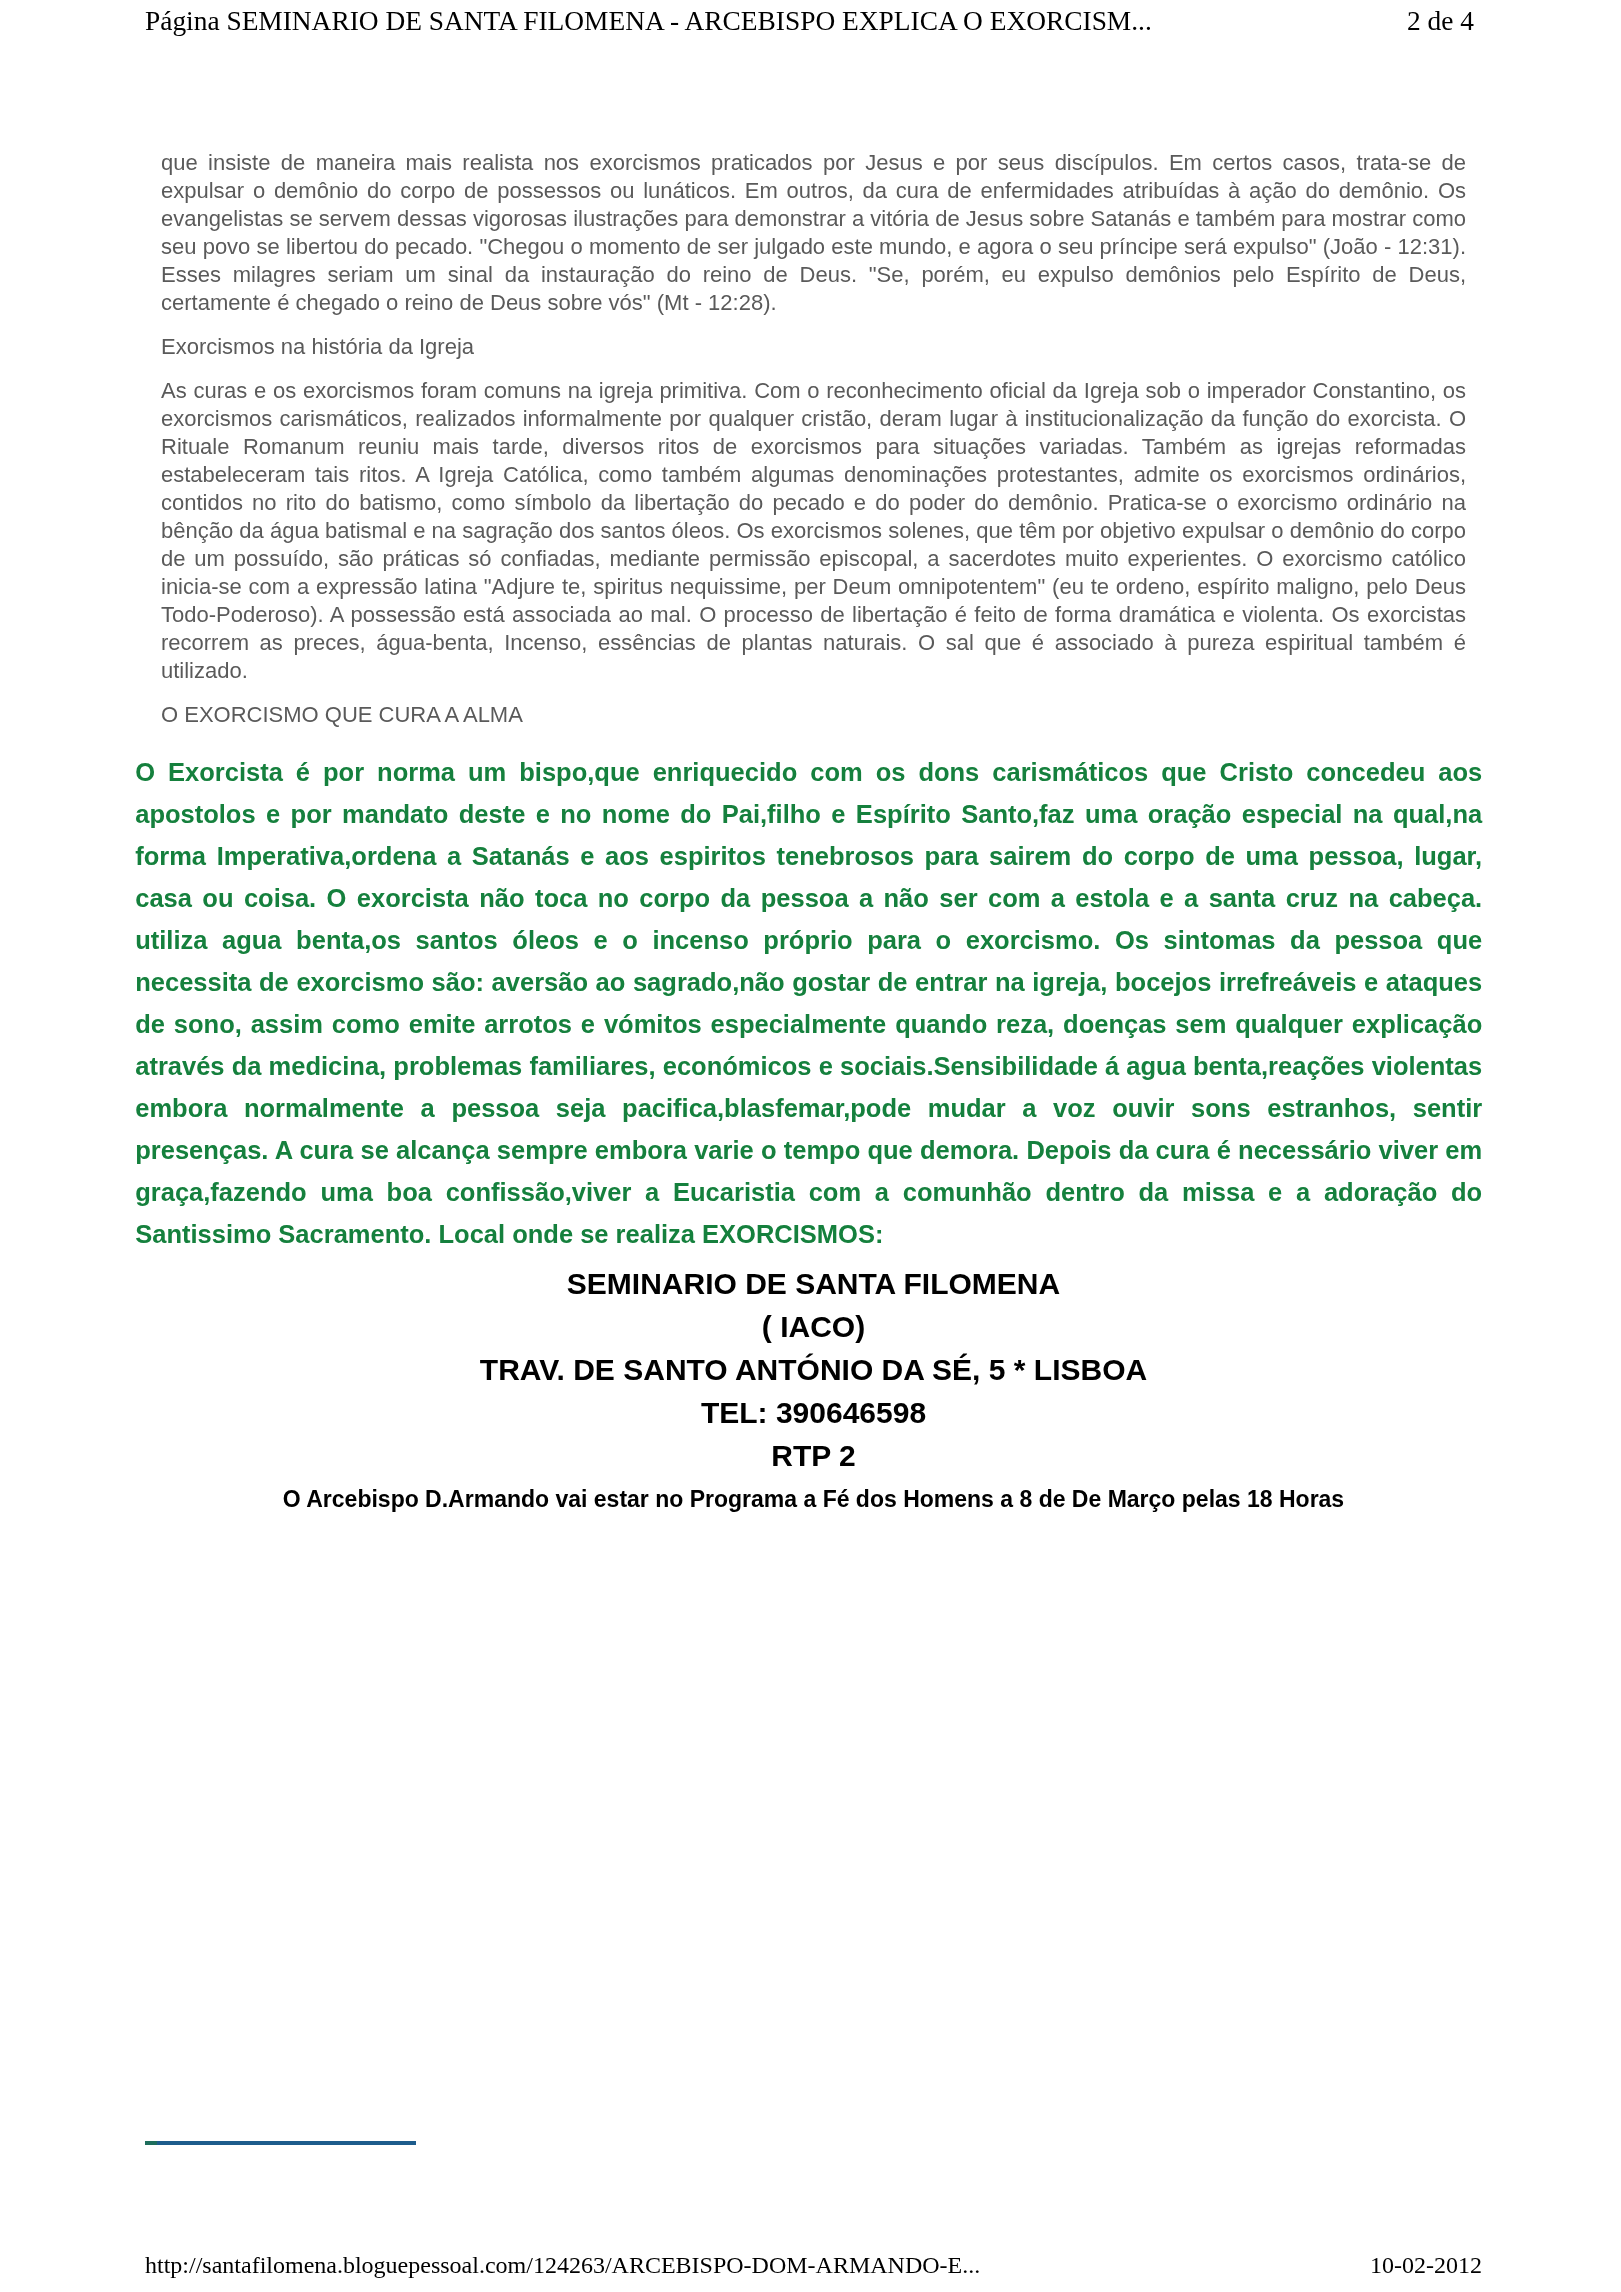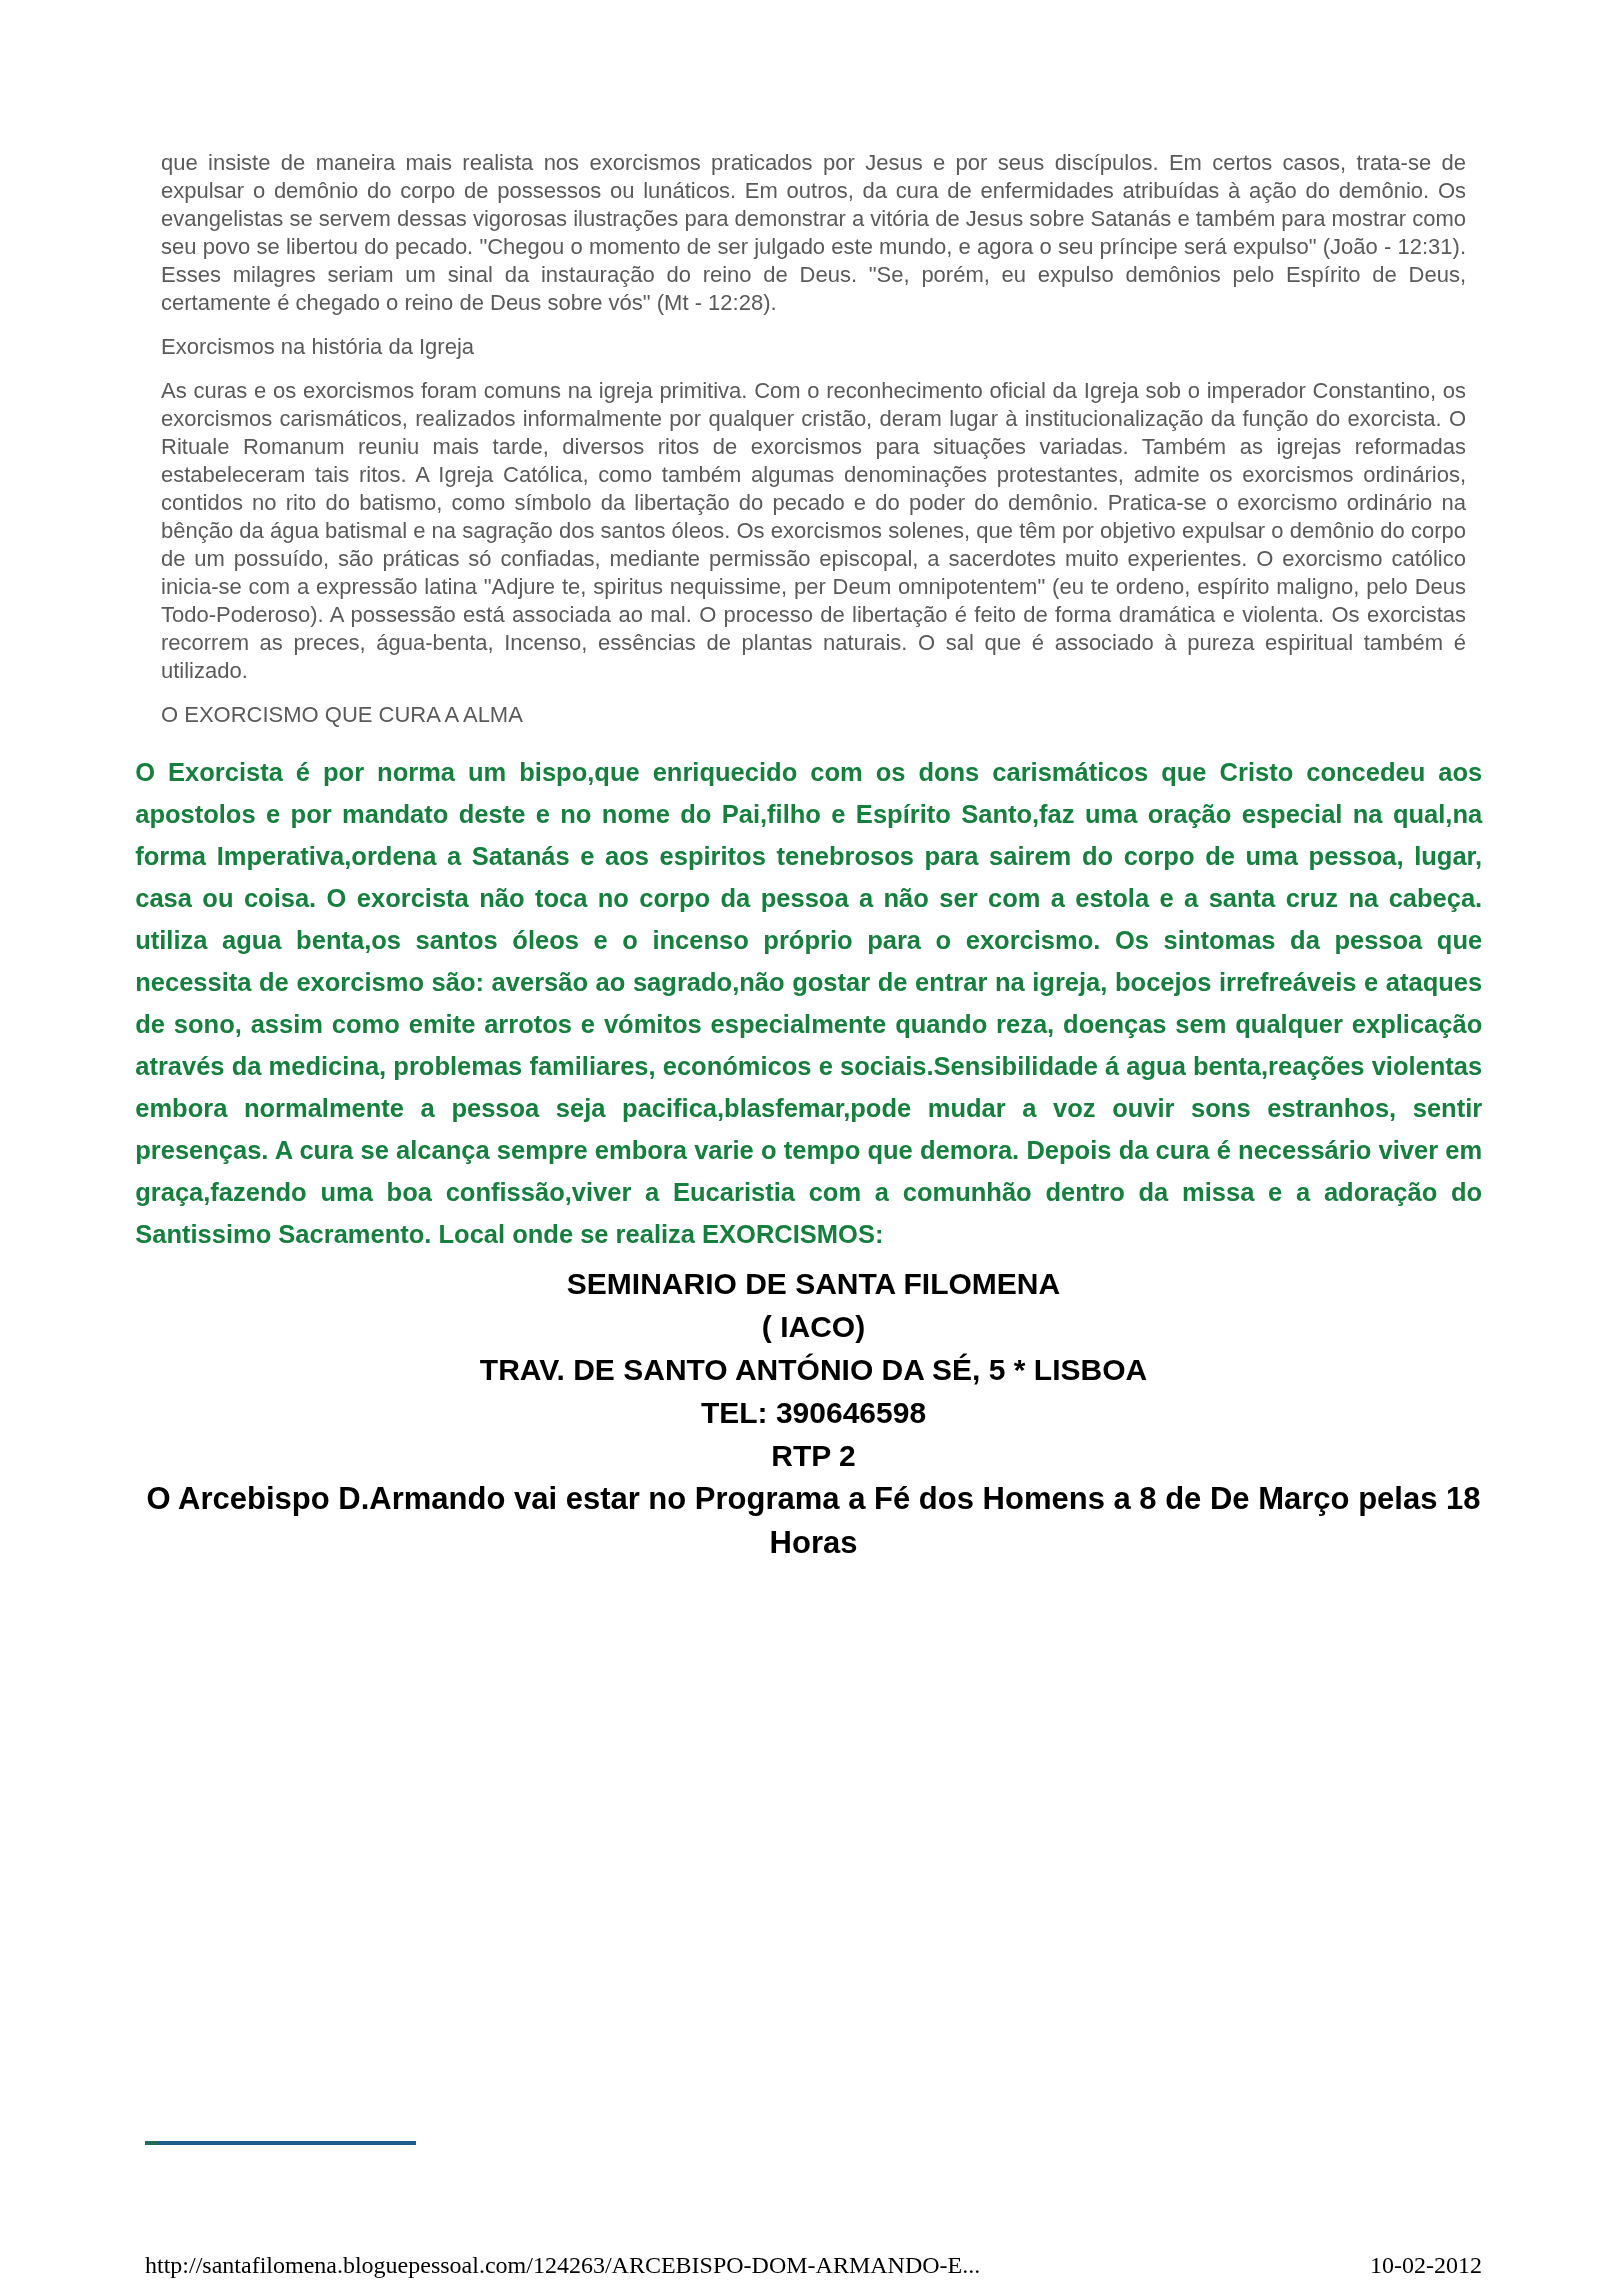--- a/index.html
+++ b/index.html
@@ -53,40 +53,44 @@
     margin-top: 7.8px;
     text-align: center;
     color: #000;
     font-weight: bold;
   }
   .center-line {
     font-size: 30px;
     line-height: 43px;
   }
   .center-line.big {
-    font-size: 31px;
+    font-size: 23px;
     line-height: 44px;
   }
   .footnote-rule {
     position: absolute;
     top: 2141px; left: 145px;
     width: 271px; height: 3.9px;
     background: #1d5c8c;
   }
   .footnote-rule .tip {
     position: absolute;
     left: 0; top: 0; width: 11.8px; height: 3.9px;
     background: #1e6e5c;
   }
 </style>
 </head>
 <body>
 
 <div class="page">
 
+  <div class="print-header">
+    <span>Página SEMINARIO DE SANTA FILOMENA - ARCEBISPO EXPLICA O EXORCISM...</span>
+    <span>2 de 4</span>
+  </div>
 
   <div class="content">
     <p class="gray-text justified">que insiste de maneira mais realista nos exorcismos praticados por Jesus e por seus discípulos. Em certos casos, trata-se de expulsar o demônio do corpo de possessos ou lunáticos. Em outros, da cura de enfermidades atribuídas à ação do demônio. Os evangelistas se servem dessas vigorosas ilustrações para demonstrar a vitória de Jesus sobre Satanás e também para mostrar como seu povo se libertou do pecado. "Chegou o momento de ser julgado este mundo, e agora o seu príncipe será expulso" (João - 12:31). Esses milagres seriam um sinal da instauração do reino de Deus. "Se, porém, eu expulso demônios pelo Espírito de Deus, certamente é chegado o reino de Deus sobre vós" (Mt - 12:28).</p>
     <p class="gray-text">Exorcismos na história da Igreja</p>
     <p class="gray-text justified">As curas e os exorcismos foram comuns na igreja primitiva. Com o reconhecimento oficial da Igreja sob o imperador Constantino, os exorcismos carismáticos, realizados informalmente por qualquer cristão, deram lugar à institucionalização da função do exorcista. O Rituale Romanum reuniu mais tarde, diversos ritos de exorcismos para situações variadas. Também as igrejas reformadas estabeleceram tais ritos. A Igreja Católica, como também algumas denominações protestantes, admite os exorcismos ordinários, contidos no rito do batismo, como símbolo da libertação do pecado e do poder do demônio. Pratica-se o exorcismo ordinário na bênção da água batismal e na sagração dos santos óleos. Os exorcismos solenes, que têm por objetivo expulsar o demônio do corpo de um possuído, são práticas só confiadas, mediante permissão episcopal, a sacerdotes muito experientes. O exorcismo católico inicia-se com a expressão latina "Adjure te, spiritus nequissime, per Deum omnipotentem" (eu te ordeno, espírito maligno, pelo Deus Todo-Poderoso). A possessão está associada ao mal. O processo de libertação é feito de forma dramática e violenta. Os exorcistas recorrem as preces, água-benta, Incenso, essências de plantas naturais. O sal que é associado à pureza espiritual também é utilizado.</p>
     <p class="gray-text">O EXORCISMO QUE CURA A ALMA</p>
 
     <p class="bold-para">O Exorcista é por norma um bispo,que enriquecido com os dons carismáticos que Cristo concedeu aos apostolos e por mandato deste e no nome do Pai,filho e Espírito Santo,faz uma oração especial na qual,na forma Imperativa,ordena a Satanás e aos espiritos tenebrosos para sairem do corpo de uma pessoa, lugar, casa ou coisa. O exorcista não toca no corpo da pessoa a não ser com a estola e a santa cruz na cabeça. utiliza agua benta,os santos óleos e o incenso próprio para o exorcismo. Os sintomas da pessoa que necessita de exorcismo são: aversão ao sagrado,não gostar de entrar na igreja, bocejos irrefreáveis e ataques de sono, assim como emite arrotos e vómitos especialmente quando reza, doenças sem qualquer explicação através da medicina, problemas familiares, económicos e sociais.Sensibilidade á agua benta,reações violentas embora normalmente a pessoa seja pacifica,blasfemar,pode mudar a voz ouvir sons estranhos, sentir presenças. A cura se alcança sempre embora varie o tempo que demora. Depois da cura é necessário viver em graça,fazendo uma boa confissão,viver a Eucaristia com a comunhão dentro da missa e a adoração do Santissimo Sacramento. Local onde se realiza EXORCISMOS:</p>
 
     <div class="center-block">

